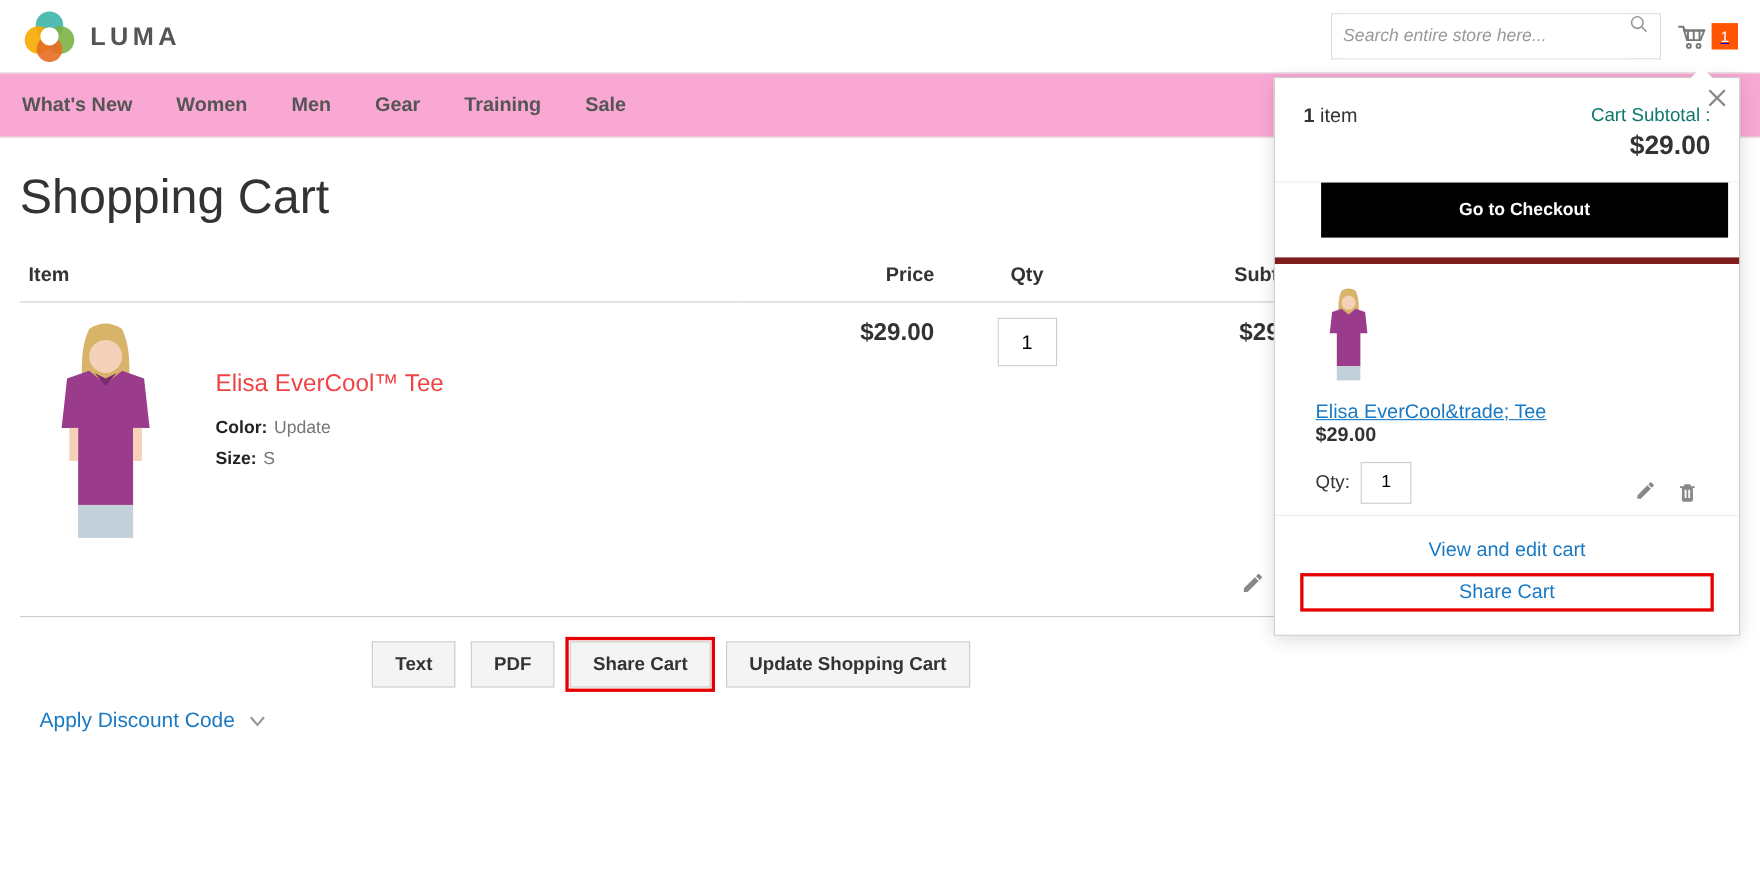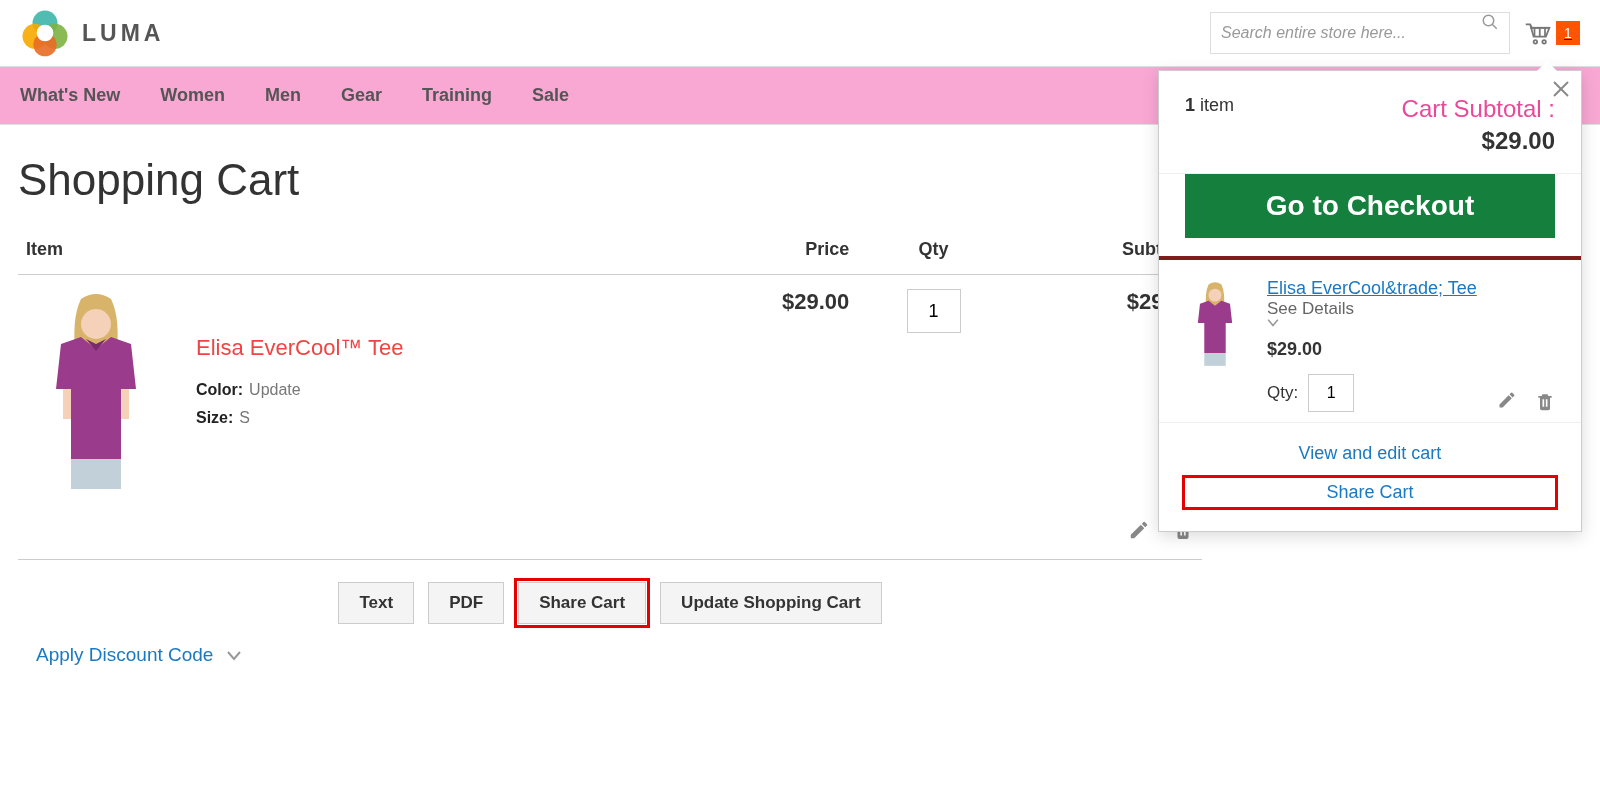--- a/index.html
+++ b/index.html
@@ -67,25 +67,25 @@
 .chevron-down { display:inline-block; margin-left: 8px; color: #999; }
 
 
 .minicart { position: absolute; top: 70px; right: 18px; width: 424px; background: #fff; border: 1px solid #ccc; box-shadow: 0 4px 16px rgba(0,0,0,0.15); z-index: 100; }
 .minicart::before { content: ''; position: absolute; top: -10px; right: 24px; width: 0; height: 0; border-left: 10px solid transparent; border-right: 10px solid transparent; border-bottom: 10px solid #fff; }
 .mc-close { position: absolute; top: 8px; right: 10px; font-size: 22px; color: #888; cursor: pointer; }
 .mc-head { display: flex; justify-content: space-between; padding: 24px 26px 18px; border-bottom: 1px solid #eee; }
 .mc-items { font-size: 18px; }
 .mc-items strong { font-weight: 700; }
 .mc-sub { text-align: right; }
-.mc-sub-label { font-size: 24px; color: #ec4899; }
+.mc-sub-label { font-size: 17px; color: #0f766e; }
 .mc-sub-val { font-size: 24px; font-weight: 700; margin-top: 4px; }
 .mc-checkout { margin: 0 26px 18px; }
-.mc-checkout button { width: 100%; background: #15803d; color: #fff; border: none; padding: 16px; font-size: 28px; font-weight: 600; cursor: pointer; }
-.mc-item { display: flex; padding: 18px 26px 10px; border-top: 4px solid #7f1d1d; gap: 16px; }
+.mc-checkout button { width: 100%; background: #000000; color: #fff; border: none; padding: 16px; font-size: 16px; font-weight: 600; cursor: pointer; margin-left: 16px; }
+.mc-item { display: flex; padding: 18px 37px 10px; border-top: 6px solid #7f1d1d; gap: 16px; flex-direction: column; }
 .mc-thumb { width: 66px; }
 .mc-thumb .shirt-svg { width: 60px; height: 90px; }
 .mc-body { flex: 1; }
 .mc-name { color: #1979c3; font-size: 18px; margin-bottom: 10px; }
 .mc-see { color: #666; font-size: 17px; margin-bottom: 12px; }
 .mc-see .chev { margin-left: 4px; color: #888; }
 .mc-price { font-size: 18px; font-weight: 700; margin-bottom: 14px; }
 .mc-qty-row { display: flex; align-items: center; gap: 10px; }
 .mc-qty-row label { font-size: 17px; color: #333; }
 .mc-qty-row input { width: 46px; height: 38px; border: 1px solid #ccc; text-align: center; font-size: 16px; }
@@ -255,28 +255,20 @@
     <div class="mc-thumb">
       <svg class="shirt-svg" viewBox="0 0 140 200">
         <path d="M55 10 Q70 0 85 10 Q95 30 90 70 Q80 100 70 100 Q60 100 50 70 Q45 30 55 10" fill="#d8b36a"></path>
         <circle cx="70" cy="35" r="15" fill="#f4d1b8"></circle>
         <path d="M35 55 L55 48 L70 60 L85 48 L105 55 L110 100 L95 100 L95 170 L45 170 L45 100 L30 100 Z" fill="#9b3b8c"></path>
         <rect x="45" y="170" width="50" height="30" fill="#c2d0da"></rect>
       </svg>
     </div>
     <div class="mc-body">
       <a href="#" class="mc-name">Elisa EverCool&amp;trade; Tee</a>
-      <div class="mc-see">
-        <span>See Details</span>
-        <span class="chev">
-          <svg width="12" height="8" viewBox="0 0 14 10">
-              <path d="M1 1 L7 8 L13 1" fill="none" stroke="#999" stroke-width="2"></path>
-            </svg>
-        </span>
-      </div>
       <div class="mc-price">$29.00</div>
       <div style="display:flex; align-items:center; justify-content:space-between;">
         <div class="mc-qty-row">
           <label>Qty:</label>
           <input type="text" value="1" style="">
         </div>
         <div class="mc-actions-row">
           <span>
             <svg width="20" height="20" viewBox="0 0 24 24" fill="#888">
                 <path d="M3 17.25V21h3.75l11-11-3.75-3.75-11 11zM20.7 7.04a1 1 0 0 0 0-1.41l-2.34-2.34a1 1 0 0 0-1.41 0L15 5.24l3.75 3.75 1.95-1.95z"></path>

